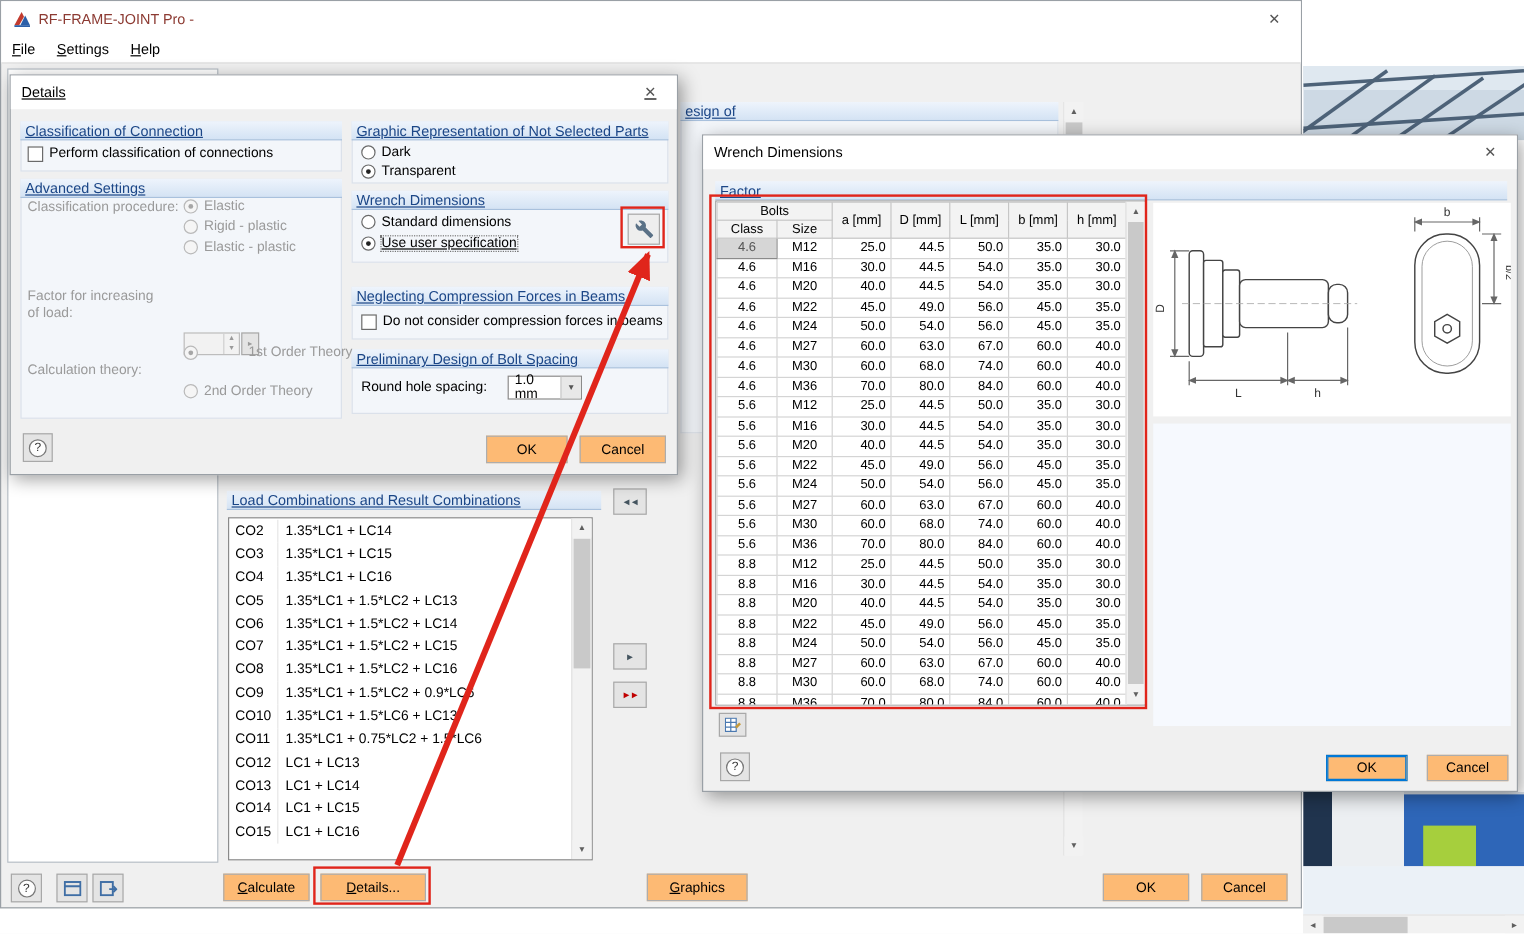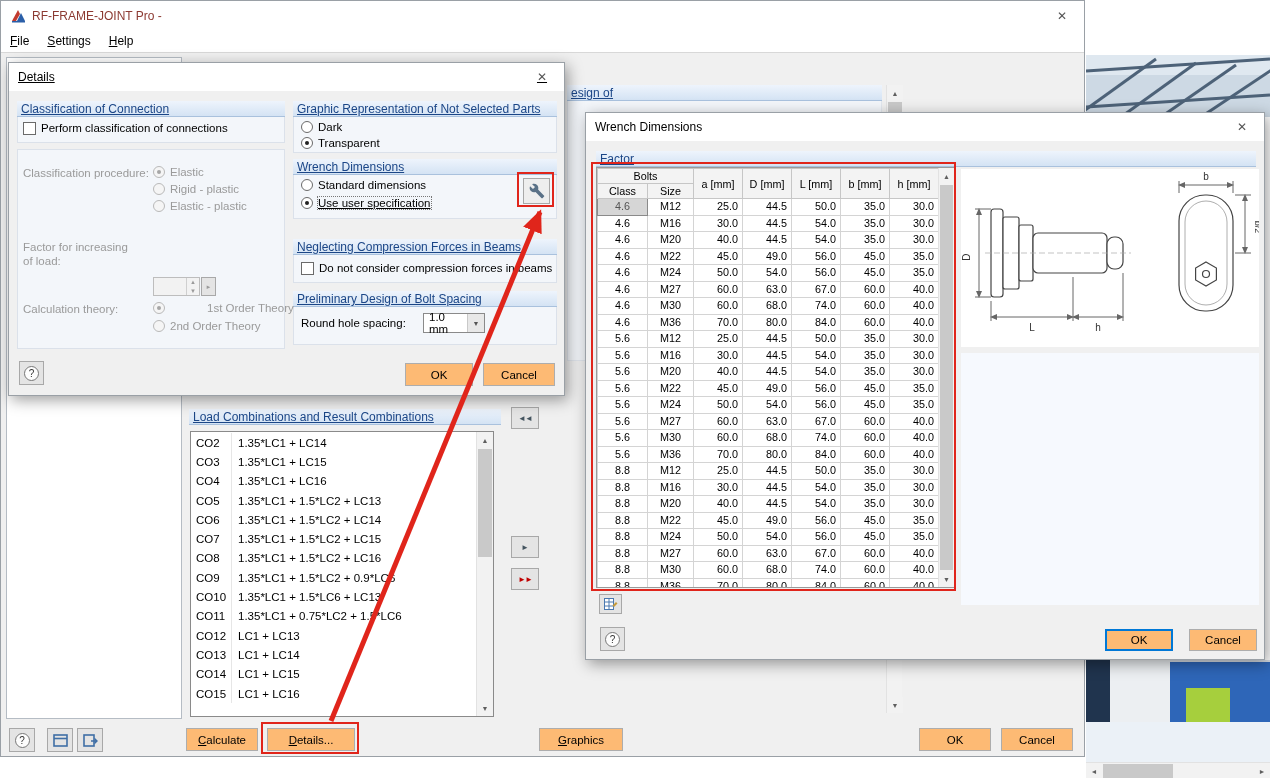--- a/index.html
+++ b/index.html
@@ -245,20 +245,21 @@
     </div>
 
     <div class="group" style="left:8px;top:38px;width:268px;height:42px;"></div>
     <div class="group" style="left:8px;top:86px;width:268px;height:200px;"></div>
     <div class="group" style="left:284px;top:38px;width:264px;height:52px;"></div>
     <div class="group" style="left:284px;top:96px;width:264px;height:60px;"></div>
     <div class="group" style="left:284px;top:176px;width:264px;height:44px;"></div>
     <div class="group" style="left:284px;top:228px;width:264px;height:54px;"></div>
 
     <div class="strip" style="left:8px;top:38px;width:268px;">Classification of Connection</div>
+    <div class="strip" style="left:8px;top:86px;width:268px;">Advanced Settings</div>
     <div class="strip" style="left:284px;top:38px;width:264px;">Graphic Representation of Not Selected Parts</div>
     <div class="strip" style="left:284px;top:96px;width:264px;">Wrench Dimensions</div>
     <div class="strip" style="left:284px;top:228px;width:264px;">Preliminary Design of Bolt Spacing</div>
     <div class="strip" style="left:284px;top:176px;width:264px;">Neglecting Compression Forces in Beams</div>
 
     <div class="cbrow" style="left:14px;top:58px;">
       <span class="check"></span>
       <span>Perform classification of connections</span>
     </div>
 
@@ -284,21 +285,21 @@
       <span class="spin-arrows">
         <span>▲</span>
         <span>▼</span>
       </span>
     </div>
     <div class="iconbtn" style="left:192px;top:214px;width:15px;height:19px;">
       <span style="font-size:6px;color:#9a9a9a;">►</span>
     </div>
 
     <span class="lbl dis" style="left:14px;top:240px;">Calculation theory:</span>
-    <div class="radio disr" style="left:144px;top:238px;gap:42px;">
+    <div class="radio disr" style="left:144px;top:224px;gap:42px;">
       <span class="rdot on"></span>
       <span class="dis">1st Order Theory</span>
     </div>
     <div class="radio disr" style="left:144px;top:256px;">
       <span class="rdot"></span>
       <span class="dis">2nd Order Theory</span>
     </div>
 
     <div class="radio" style="left:292px;top:57px;">
       <span class="rdot"></span>

